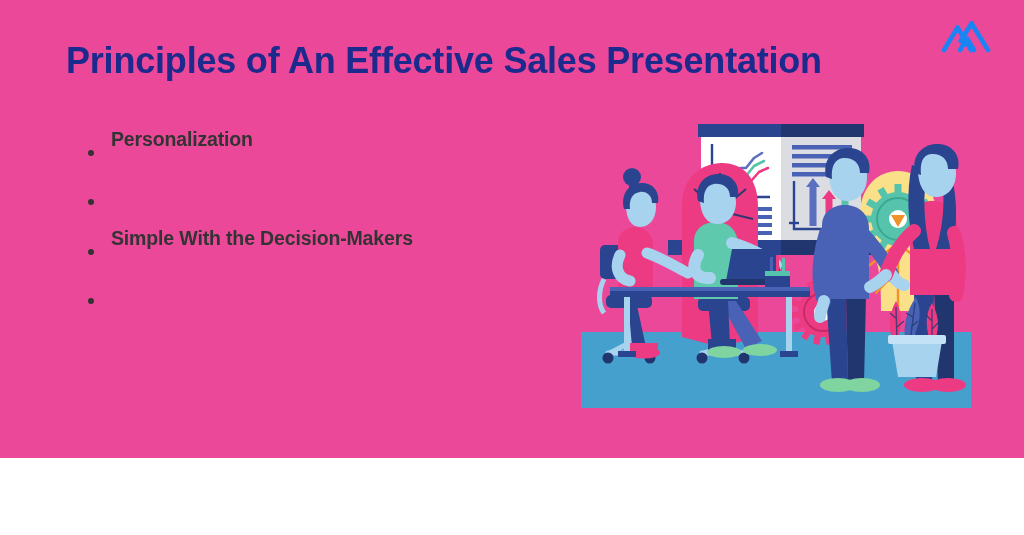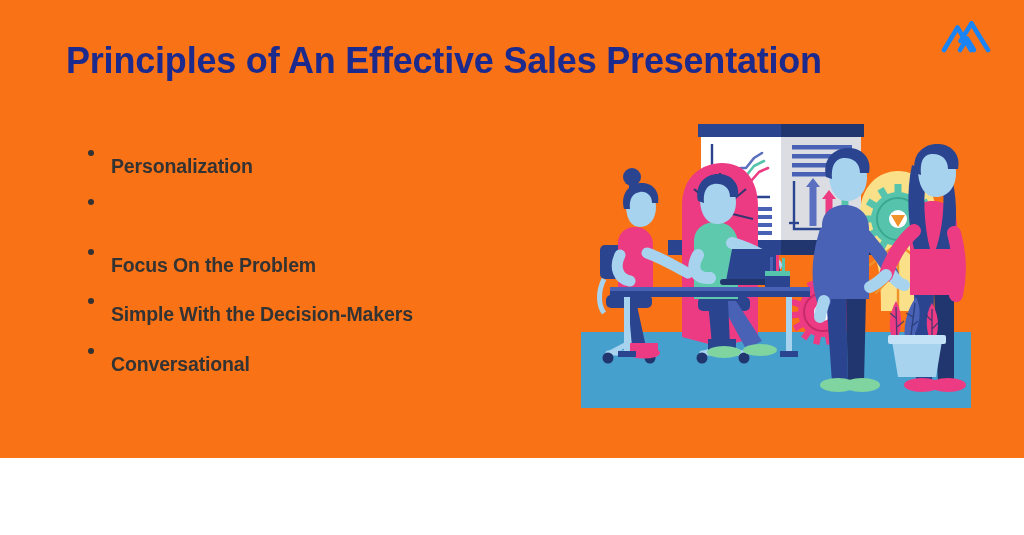--- a/index.html
+++ b/index.html
@@ -14,21 +14,21 @@
     overflow: hidden;
     font-family: "Liberation Sans", sans-serif;
     -webkit-font-smoothing: antialiased;
   }
 
   #slide {
     position: absolute;
     left: 0; top: 0;
     width: 1024px;
     height: 458px;
-    background: #f97316;
+    background: #ec4899;
   }
 
   
   #brand-logo {
     position: absolute;
     left: 941px;
     top: 17px;
     width: 50px;
     height: 46px;
   }
@@ -55,21 +55,21 @@
     margin: 0;
     padding: 0;
     list-style: none;
     width: 520px;
   }
   #bullet-list li {
     position: relative;
     height: 49.5px;
     padding-left: 27px;
     display: flex;
-    align-items: flex-end;
+    align-items: flex-start;
   }
   #bullet-list li .bullet-dot {
     position: absolute;
     left: 4px;
     top: 50%;
     margin-top: -3px;
     width: 6px;
     height: 6px;
     border-radius: 50%;
     background: #333333;
@@ -114,29 +114,24 @@
   <ul id="bullet-list">
     <li>
       <span class="bullet-dot"></span>
       <span class="bullet-text">Personalization</span>
     </li>
     <li>
       <span class="bullet-dot"></span>
     </li>
     <li>
       <span class="bullet-dot"></span>
-      <span class="bullet-text">Focus On the Problem</span>
-    </li>
-    <li>
-      <span class="bullet-dot"></span>
       <span class="bullet-text">Simple With the Decision-Makers</span>
     </li>
     <li>
       <span class="bullet-dot"></span>
-      <span class="bullet-text">Conversational</span>
     </li>
   </ul>
 
   <div id="illustration">
     <svg width="410" height="300" viewBox="0 0 410 300" xmlns="http://www.w3.org/2000/svg">
 
       <rect x="11" y="217" width="390" height="76" fill="#46a0ce"></rect>
 
       <g>
         <rect x="131" y="13" width="160" height="112" fill="#ffffff"></rect>

